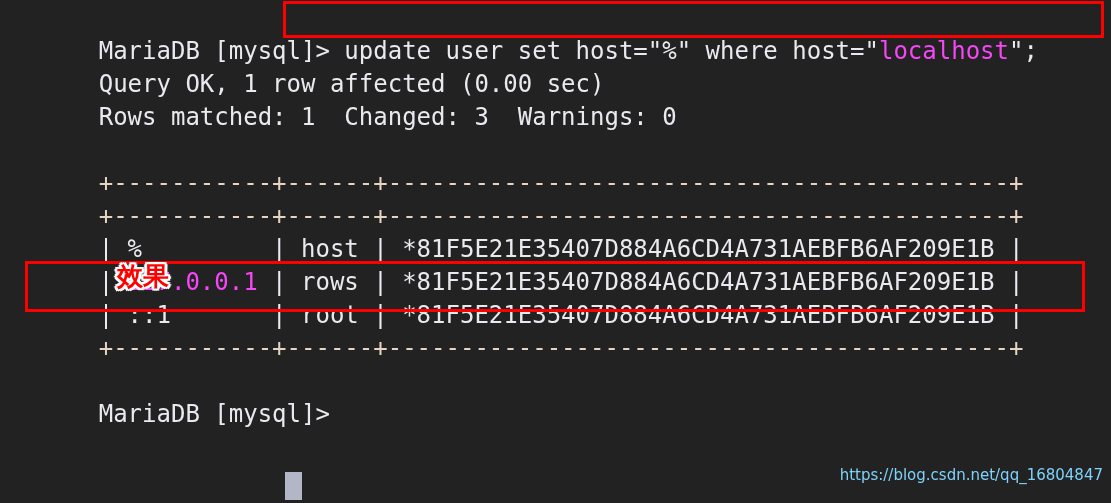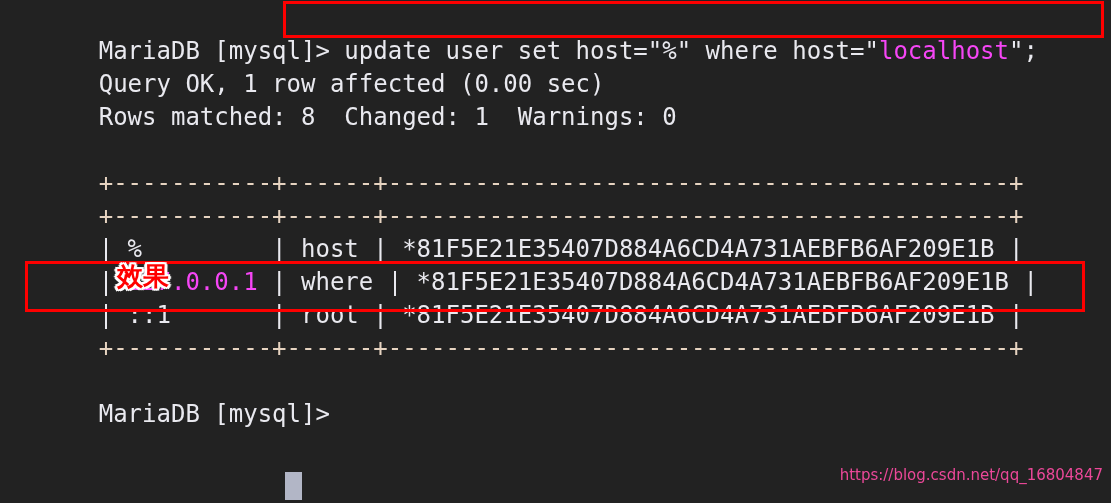--- a/index.html
+++ b/index.html
@@ -87,41 +87,41 @@
   }
 
   
   #watermark {
     position: absolute;
     right: 8px;
     top: 466px;
     font-family: "DejaVu Sans", "Liberation Sans", sans-serif;
     font-size: 15px;
     line-height: 18px;
-    color: #ec4899;
+    color: #7dd3fc;
     white-space: pre;
   }
 </style>
 </head>
 <body>
 
 <div id="terminal">
 
   <div class="screen">
 
     <div class="line" id="l1">
       <span class="fg-white">MariaDB [mysql]&gt; </span><span class="fg-white">update user set host="%" where host="</span><span class="fg-magenta">localhost</span><span class="fg-white">";</span>
     </div>
 
     <div class="line" id="l2">
       <span class="fg-white">Query OK, 1 row affected (0.00 sec)</span>
     </div>
 
     <div class="line" id="l3">
-      <span class="fg-white">Rows matched: 8  Changed: 1  Warnings: 0</span>
+      <span class="fg-white">Rows matched: 1  Changed: 3  Warnings: 0</span>
     </div>
 
     <div class="line" id="l4">
       <span class="fg-white"></span>
     </div>
 
 
     <div class="line" id="l6">
       <span class="fg-border">+-----------+------+-------------------------------------------+</span>
     </div>
@@ -129,21 +129,21 @@
 
     <div class="line" id="l8">
       <span class="fg-border">+-----------+------+-------------------------------------------+</span>
     </div>
 
     <div class="line" id="l9">
       <span class="fg-white">| %         | host | *81F5E21E35407D884A6CD4A731AEBFB6AF209E1B |</span>
     </div>
 
     <div class="line" id="l10">
-      <span class="fg-white">| </span><span class="fg-magenta">127.0.0.1</span><span class="fg-white"> | where | *81F5E21E35407D884A6CD4A731AEBFB6AF209E1B |</span>
+      <span class="fg-white">| </span><span class="fg-magenta">127.0.0.1</span><span class="fg-white"> | rows | *81F5E21E35407D884A6CD4A731AEBFB6AF209E1B |</span>
     </div>
 
     <div class="line" id="l11">
       <span class="fg-white">| ::1       | root | *81F5E21E35407D884A6CD4A731AEBFB6AF209E1B |</span>
     </div>
 
     <div class="line" id="l12">
       <span class="fg-border">+-----------+------+-------------------------------------------+</span>
     </div>
 

